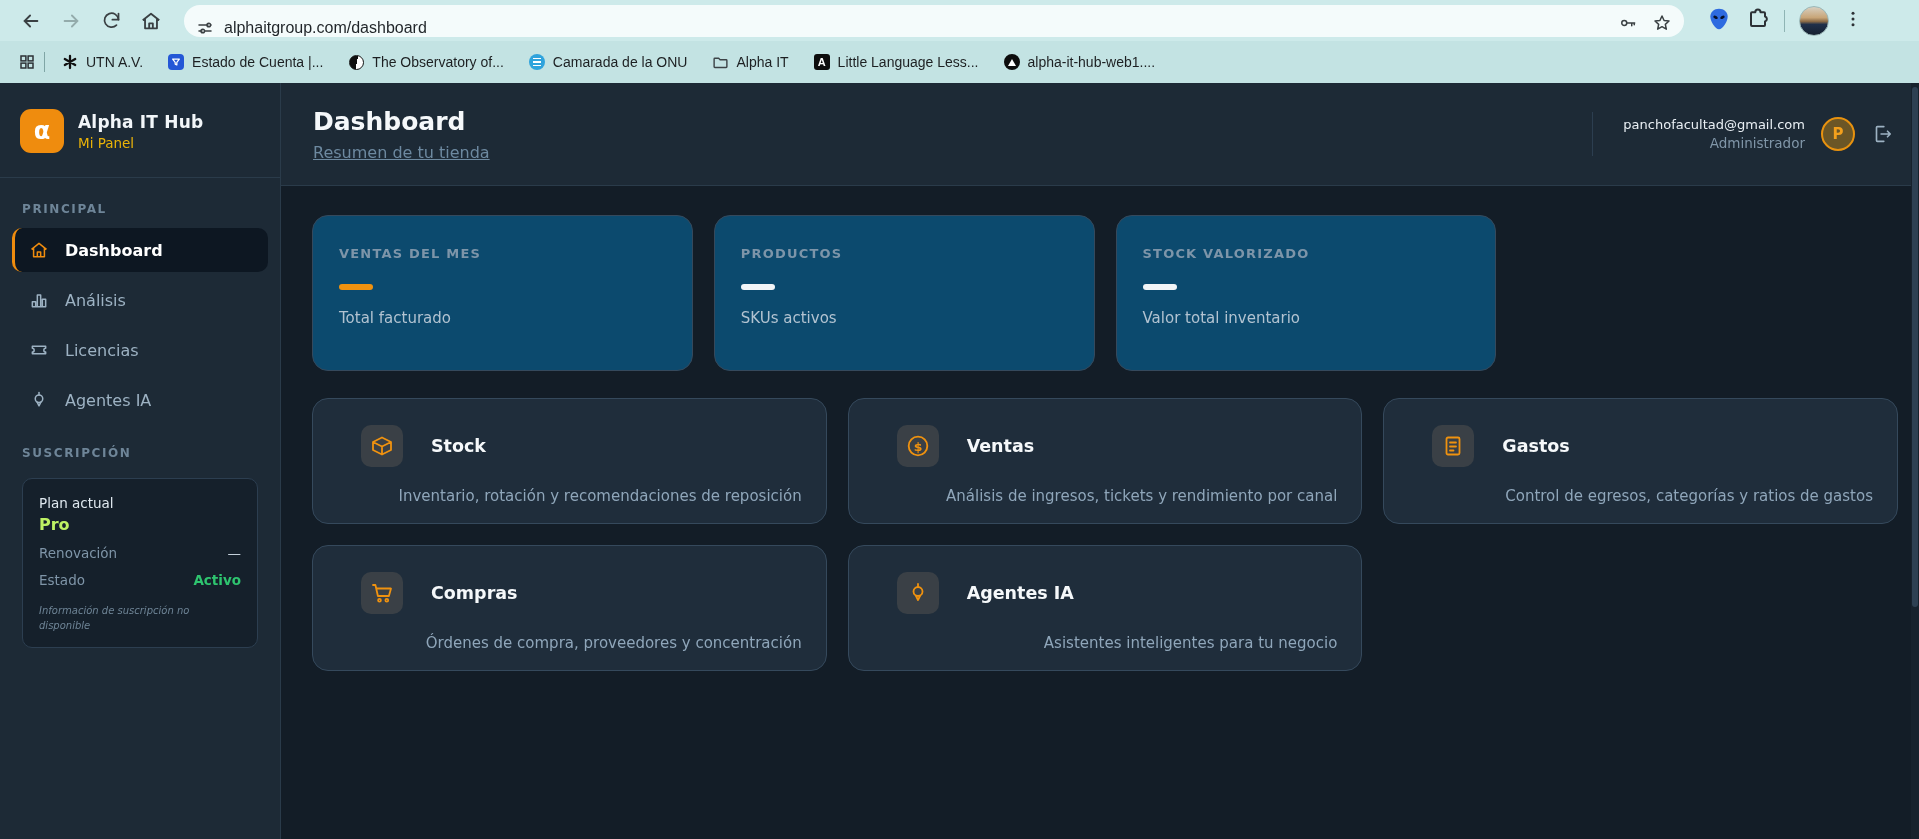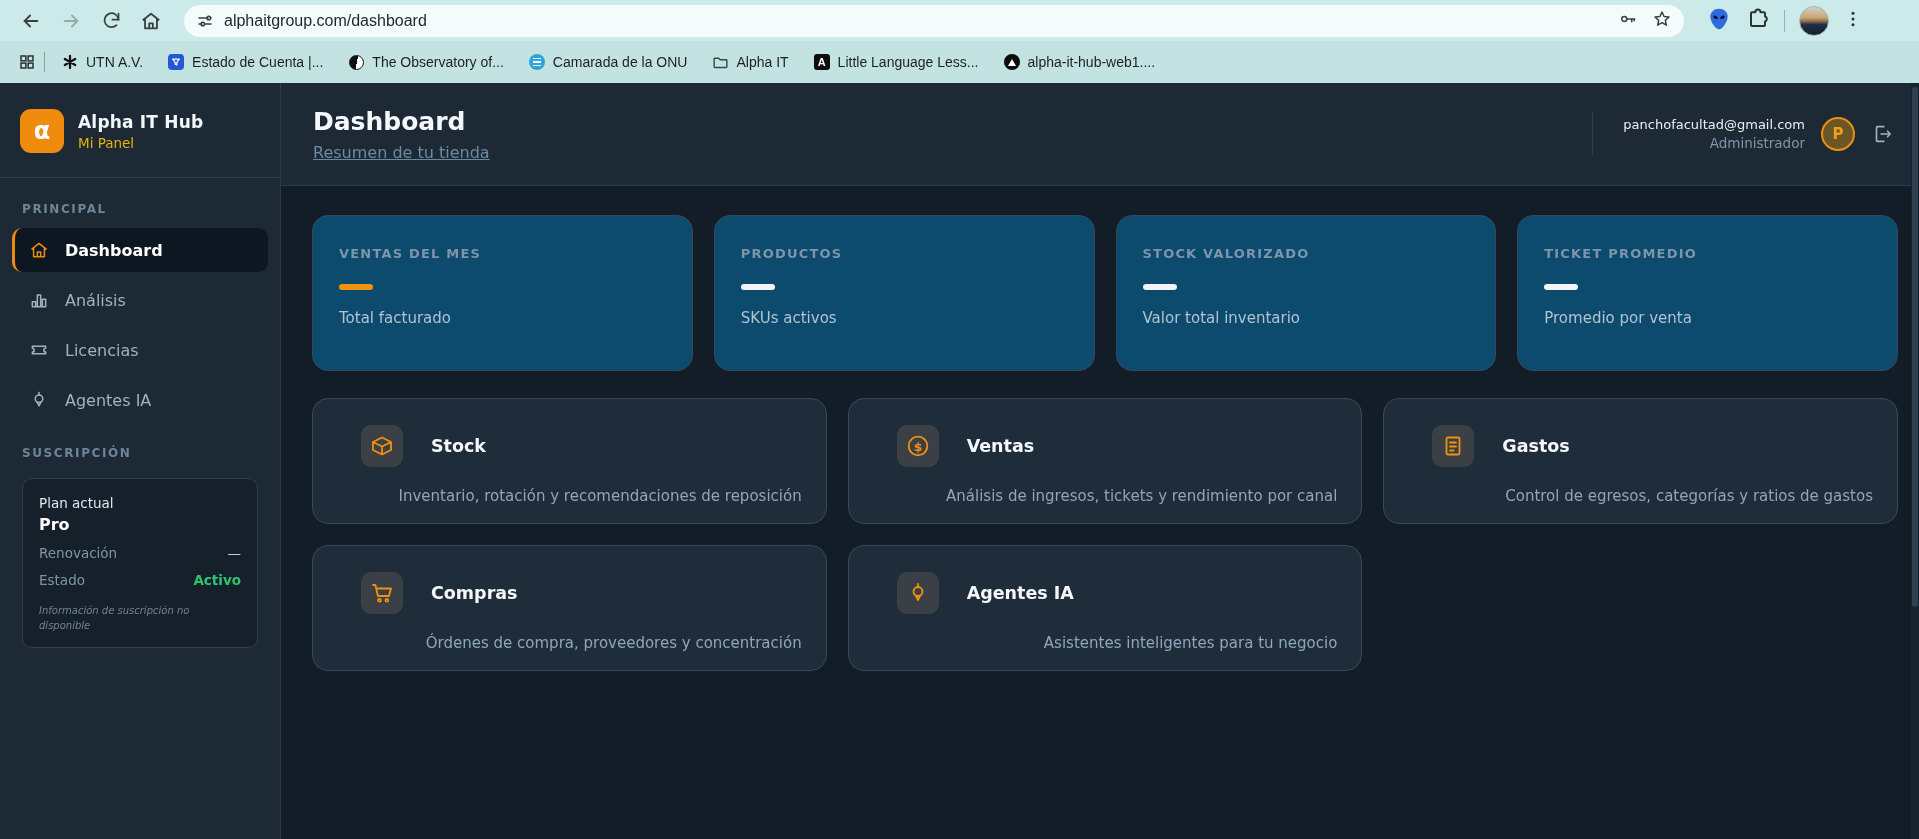--- a/index.html
+++ b/index.html
@@ -3,21 +3,21 @@
 <meta charset="utf-8">
 <style>
   * { box-sizing: border-box; margin: 0; padding: 0; }
   html,body { width:1919px; height:839px; overflow:hidden; }
   body { font-family:"DejaVu Sans", sans-serif; background:#131d27; position:relative; }
 
   
   .toolbar { height:41px; background:#cdeaea; display:flex; align-items:center; padding:0 14px; gap:6px; }
   .nav-btn { width:34px; height:34px; display:flex; align-items:center; justify-content:center; border-radius:50%; color:#3a4043; flex:0 0 auto; }
   .nav-btn.disabled { color:#93abab; }
-  .urlbar { flex:1; max-width:1500px; height:32px; background:#f4fbfb; border-radius:16px; display:flex; align-items:center; padding:0 12px; margin:0 10px; color:#202124; }
+  .urlbar { flex:1; max-width:1500px; height:32px; background:#f4fbfb; border-radius:16px; display:flex; align-items:flex-end; padding:0 12px; margin:0 10px; color:#202124; }
   .urlbar .site-info { margin-right:10px; display:flex; align-items:center; }
   .url-text { font-family:"Liberation Sans", sans-serif; font-size:16px; color:#1f2428; flex:1; }
   .urlbar-icons { display:flex; align-items:center; gap:14px; }
   .chrome-right { display:flex; align-items:center; gap:14px; margin-left:6px; }
   .avatar-photo { width:30px; height:30px; border-radius:50%; background:linear-gradient(180deg,#d8cfc0 0%,#c8a578 38%,#8a6a46 52%,#20304a 62%,#15202f 100%); border:1px solid #9bb7b7; }
   .vdiv { width:1px; height:22px; background:#8fb4b4; }
 
   .bookmarks { height:42px; background:#c3e3e3; display:flex; align-items:center; padding:0 18px; gap:8px; font-family:"Liberation Sans", sans-serif; }
   .bm { display:flex; align-items:center; gap:7px; padding:4px 8px; border-radius:8px; color:#1d2022; font-size:14px; white-space:nowrap; }
   .bm-ic { width:18px; height:18px; display:flex; align-items:center; justify-content:center; flex:0 0 auto; }
@@ -37,21 +37,21 @@
   .brand-name { color:#f2f6f9; font-size:17px; font-weight:bold; letter-spacing:.2px; }
   .brand-sub { color:#eab308; font-size:13.5px; margin-top:3px; }
   .section-label { color:#6e8598; font-size:12px; letter-spacing:1.6px; font-weight:bold; padding:24px 22px 12px 22px; }
   .nav { display:flex; flex-direction:column; gap:6px; padding:0 12px; }
   .nav-item { display:flex; align-items:center; gap:16px; padding:12px 14px 12px 17px; border-radius:10px; color:#9db2c3; font-size:16px; cursor:pointer; }
   .nav-item svg { flex:0 0 auto; }
   .nav-item.active { background:#0d1722; color:#ffffff; font-weight:bold; border-left:3px solid #ef8c0e; padding-left:14px; }
   .nav-item.active svg { color:#ef8c0e; }
   .sub-card { margin:6px 22px 0 22px; background:#15202b; border:1px solid #2c3e50; border-radius:10px; padding:16px 16px 14px 16px; }
   .sub-plan-label { color:#dfe8ef; font-size:13.5px; }
-  .sub-plan-name { color:#ffffff; font-size:16px; font-weight:bold; margin-top:4px; }
+  .sub-plan-name { color:#bef264; font-size:16px; font-weight:bold; margin-top:4px; }
   .sub-row { display:flex; justify-content:space-between; align-items:center; margin-top:11px; font-size:13.5px; color:#7f95a8; }
   .sub-row .dash { color:#c3cfda; }
   .sub-row .ok { color:#2ec46f; font-weight:bold; }
   .sub-note { margin-top:13px; padding-top:2px; color:#6e8496; font-size:10px; font-style:italic; line-height:1.5; }
 
   .main { flex:1; display:flex; flex-direction:column; background:#131d27; }
   .main-header { height:103px; background:#1d2a36; border-bottom:1px solid #2a3b4a; display:flex; align-items:center; justify-content:space-between; padding:0 26px 0 32px; flex:0 0 auto; }
   .page-title { color:#f5f8fa; font-size:25px; font-weight:bold; }
   .page-sub { color:#6d89a0; font-size:16px; margin-top:7px;text-decoration:underline; }
   .header-right { display:flex; align-items:center; gap:16px; }
@@ -318,25 +318,20 @@
         </div>
         <div class="stat-card">
           <div class="stat-label">PRODUCTOS</div>
           <div class="stat-dash" style="background: rgb(242, 245, 247);"></div>
           <div class="stat-sub">SKUs activos</div>
         </div>
         <div class="stat-card">
           <div class="stat-label">STOCK VALORIZADO</div>
           <div class="stat-dash" style="background: rgb(242, 245, 247);"></div>
           <div class="stat-sub">Valor total inventario</div>
-        </div>
-        <div class="stat-card">
-          <div class="stat-label">TICKET PROMEDIO</div>
-          <div class="stat-dash" style="background: rgb(242, 245, 247);"></div>
-          <div class="stat-sub">Promedio por venta</div>
         </div>
       </div>
 
       <div class="modules-grid">
         <div class="module-card">
           <div class="module-head">
             <div class="module-icon">
               <svg width="24" height="24" viewBox="0 0 24 24" fill="none" stroke="currentColor" stroke-width="1.8" stroke-linejoin="round">
                   <path d="M21 8 12 3.5 3 8v8l9 4.5 9-4.5zM3 8l9 4.5L21 8M12 12.5v8"></path>
                 </svg>

